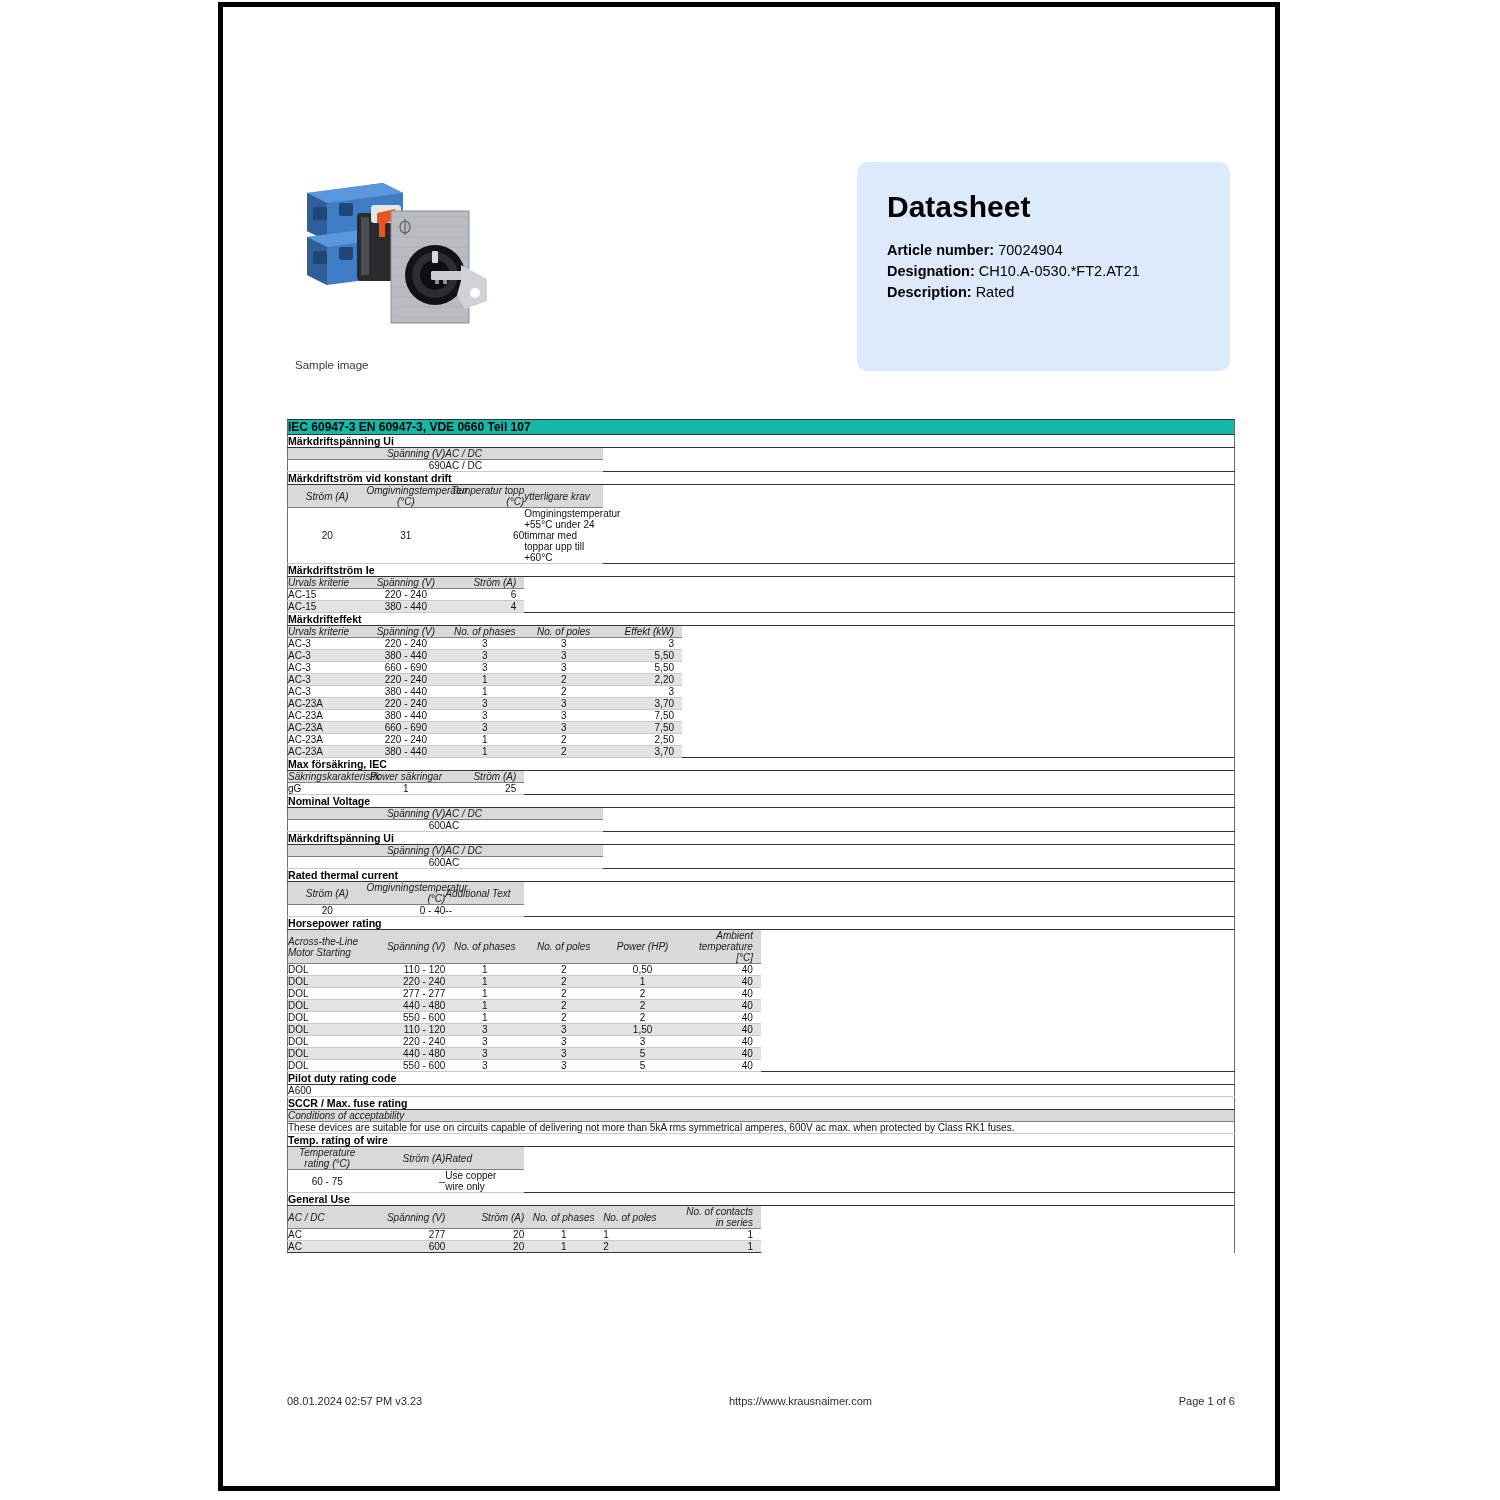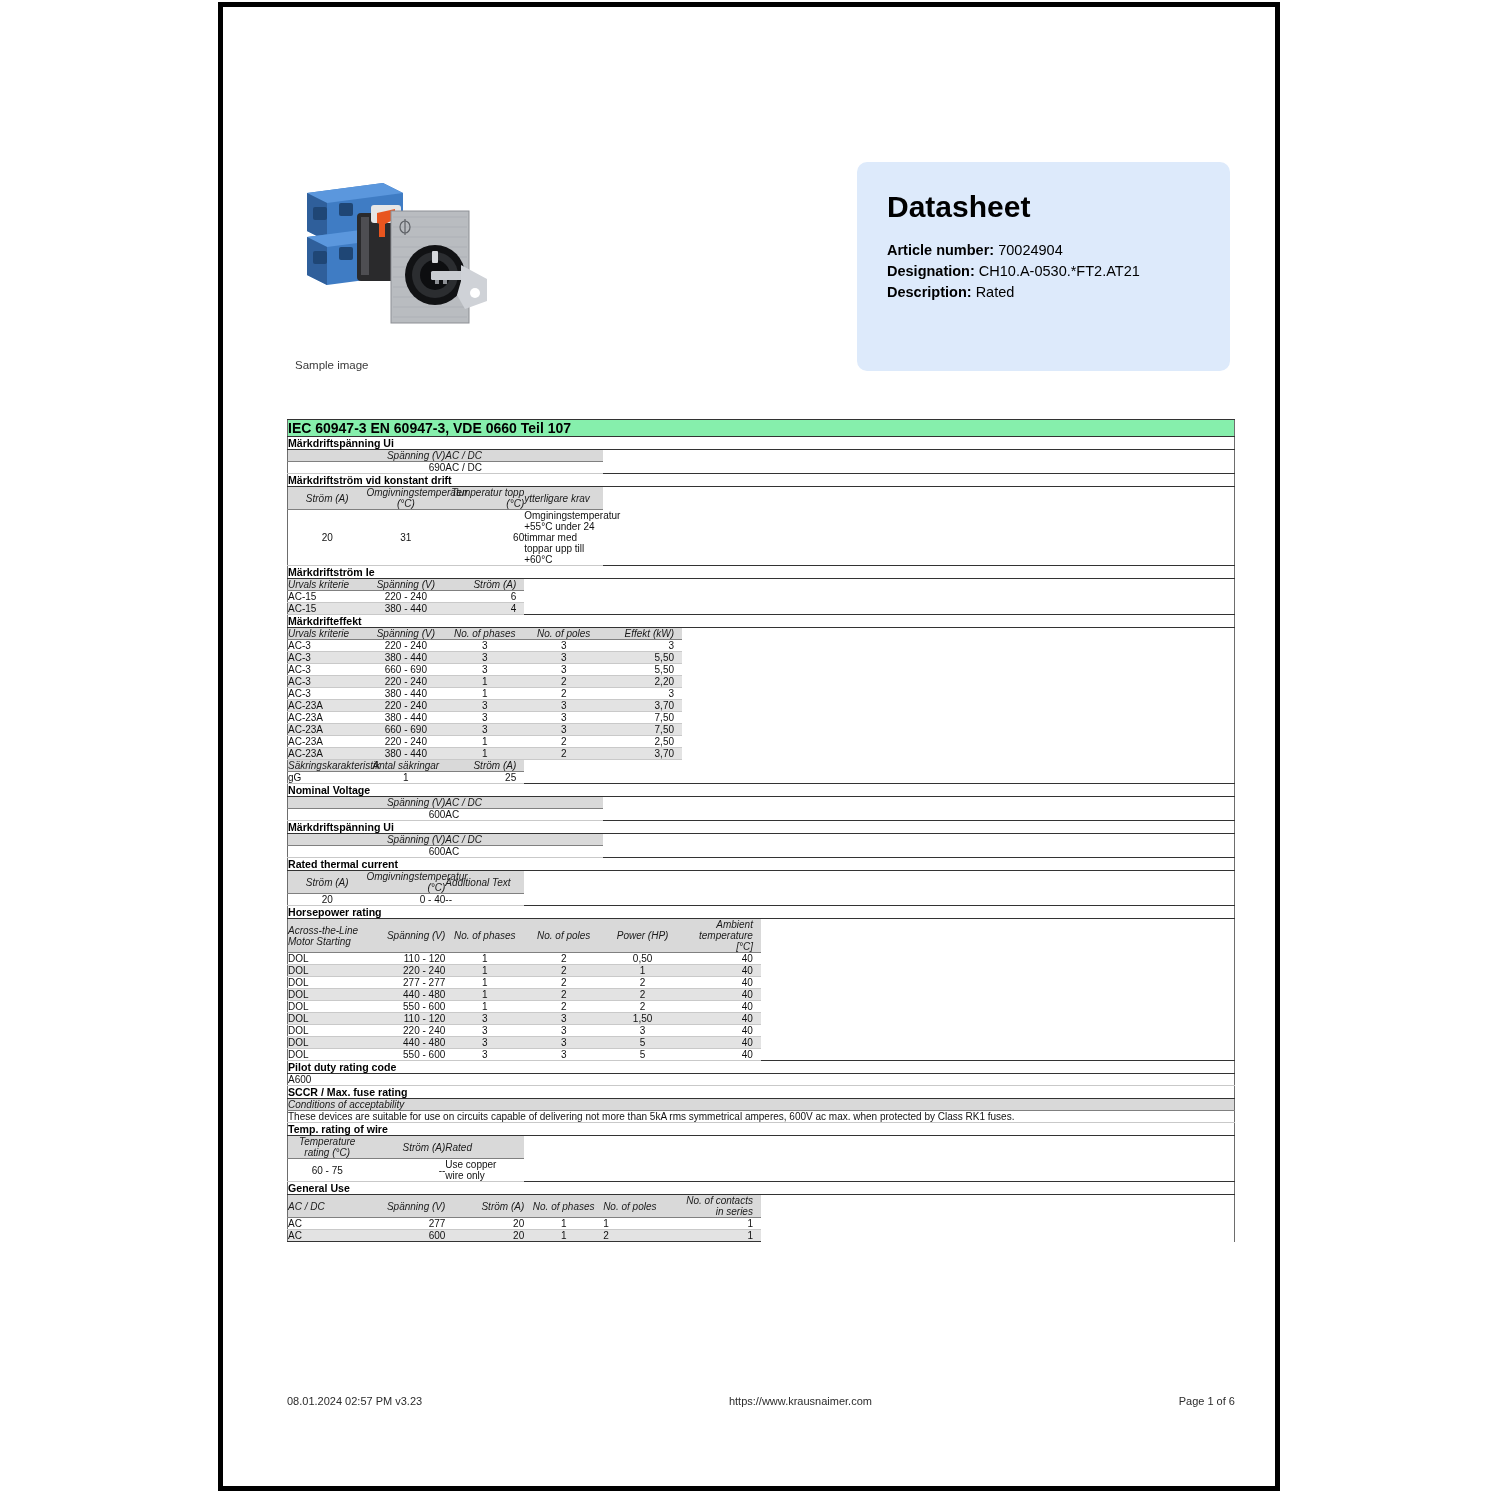--- a/index.html
+++ b/index.html
@@ -52,24 +52,24 @@
 
   
   #spec { position:absolute; left:64px; top:412px; width:948px; }
   table.tbl { width:100%; border-collapse:collapse; table-layout:fixed; }
   table.tbl td { padding:0; }
 
   .r { border-left:1px solid #6d6d6d; border-right:1px solid #6d6d6d; }
 
   
   .std-head td {
-    font-size:14px; font-weight:bold; color:#000;
+    font-size:12px; font-weight:bold; color:#000;
     padding:3px 4px 3px 5px;
     border-top:1.6px solid #333; border-bottom:1.6px solid #333;
-    background:#86efac;
+    background:#14b8a6;
   }
   .std-head.first td { border-top:1.6px solid #333; }
 
   
   .sub-head td {
     font-size:10.6px; font-weight:bold; color:#000;
     padding:2px 4px 2px 5px;
     border-top:1px solid #333; border-bottom:1px solid #333;
     background:#fff;
   }
@@ -318,23 +318,26 @@
               <td class="ta-c" style="width: 20%;">2</td>
               <td class="ta-r pad-r" style="width: 18%;">2,50</td>
             </tr>
             <tr class="data alt r">
               <td class="ta-l" style="width: 20%;">AC-23A</td>
               <td class="ta-c" style="width: 22%;">380 - 440</td>
               <td class="ta-c" style="width: 20%;">1</td>
               <td class="ta-c" style="width: 20%;">2</td>
               <td class="ta-r pad-r" style="width: 18%;">3,70</td>
             </tr>
+            <tr class="sub-head r">
+              <td colspan="12">Max försäkring, IEC</td>
+            </tr>
             <tr class="col-head r">
               <td class="ta-l" style="width: 40%;">Säkringskarakteristik</td>
-              <td class="ta-c" style="width: 40%;">Antal säkringar</td>
+              <td class="ta-c" style="width: 40%;">Power säkringar</td>
               <td class="ta-r pad-r" style="width: 20%;">Ström (A)</td>
             </tr>
             <tr class="data plain r">
               <td class="ta-l" style="width: 40%;">gG</td>
               <td class="ta-c" style="width: 40%;">1</td>
               <td class="ta-r pad-r" style="width: 20%;">25</td>
             </tr>
             <tr class="sub-head r">
               <td colspan="12">Nominal Voltage</td>
             </tr>

